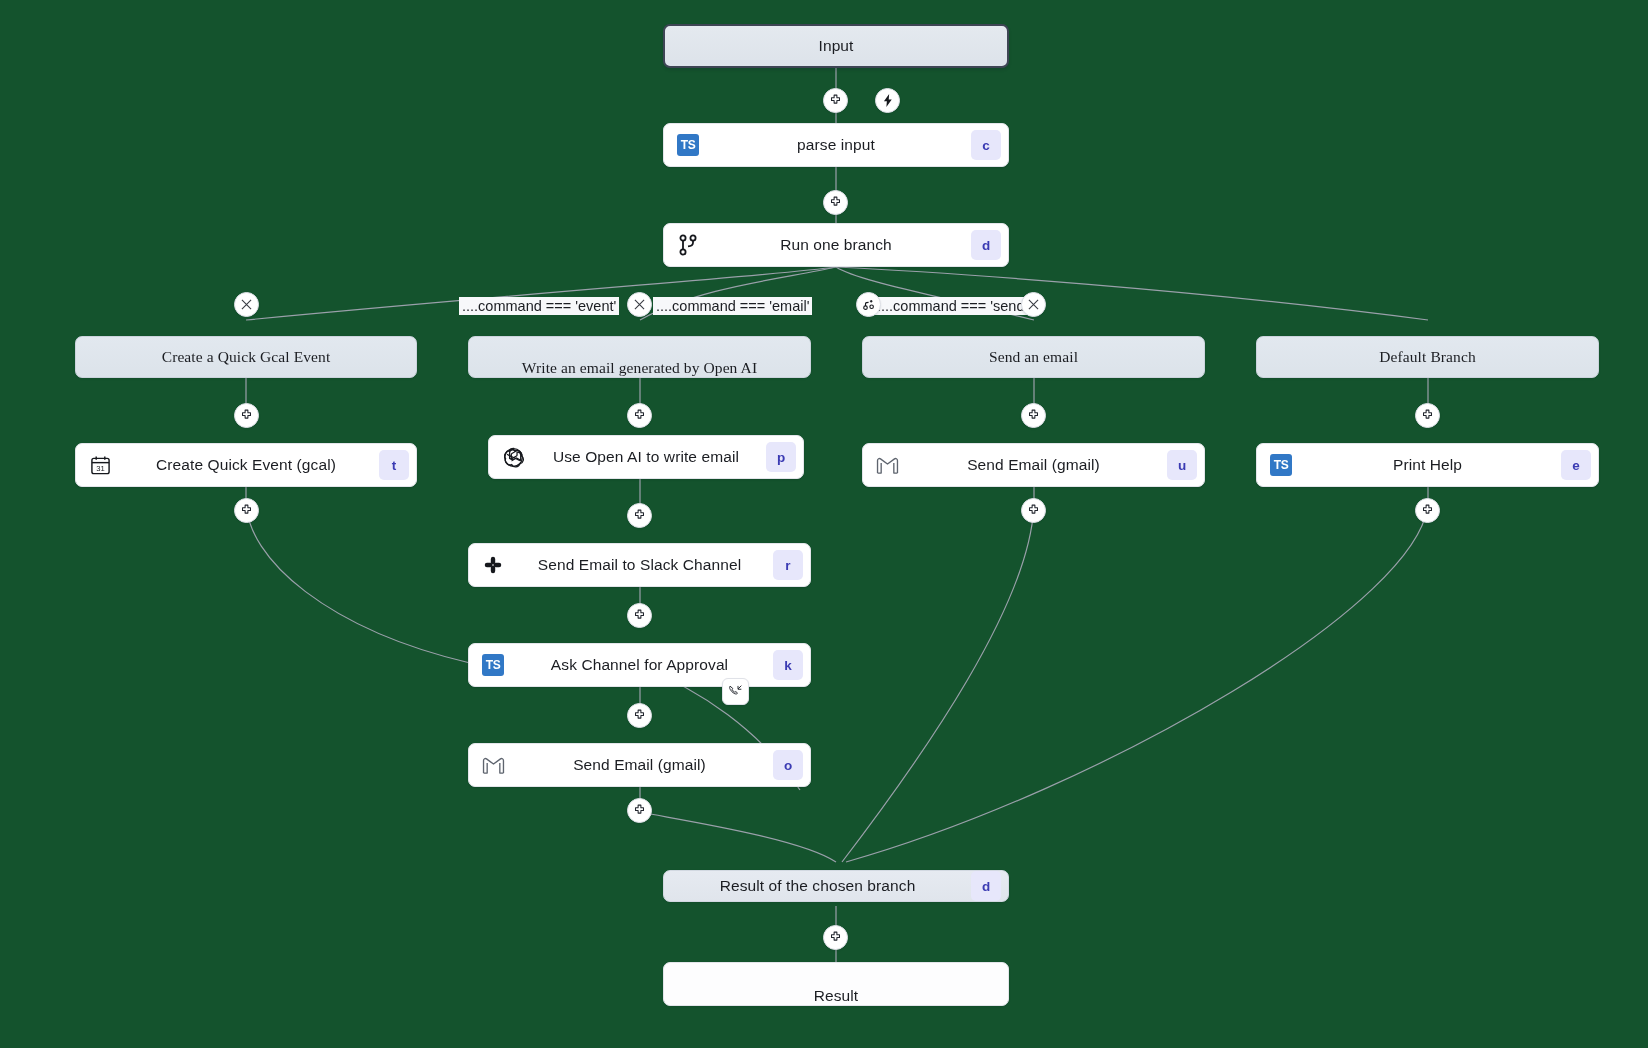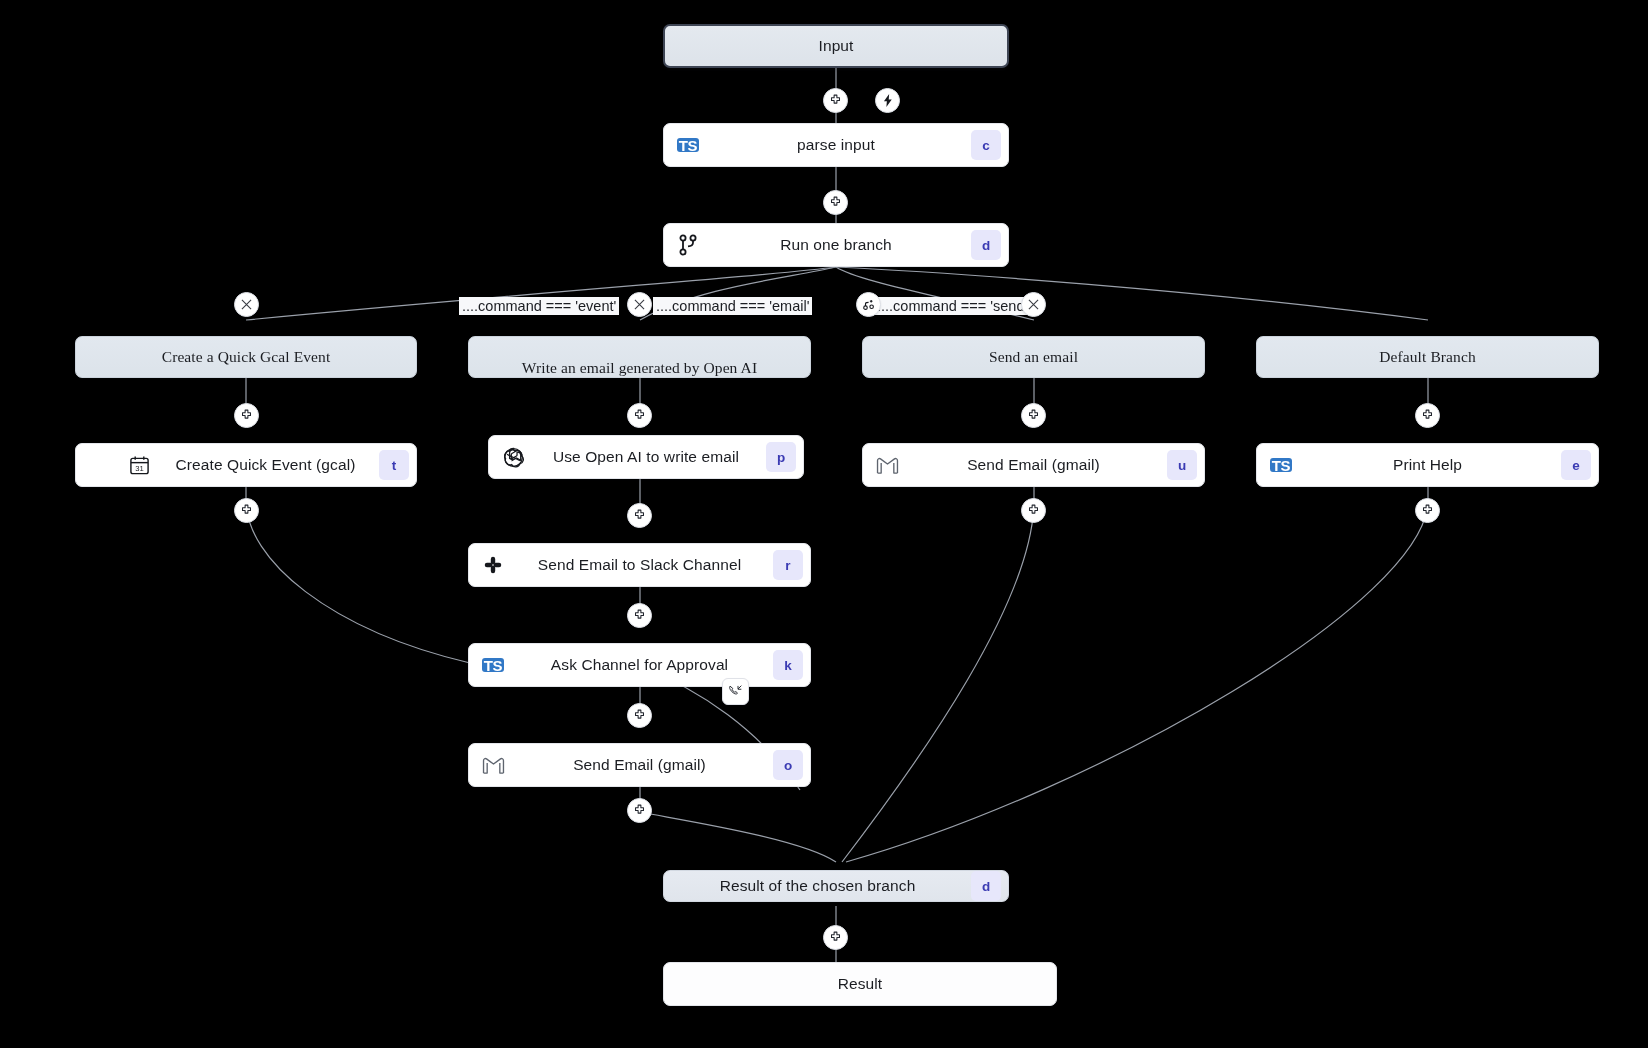--- a/index.html
+++ b/index.html
@@ -5,21 +5,21 @@
   * { box-sizing: border-box; margin: 0; padding: 0; }
   html, body {
     width: 1648px; height: 1048px;
     background: #f7f8fa;
     font-family: "Liberation Sans", sans-serif;
     overflow: hidden;
   }
   #canvas {
     position: relative;
     width: 1648px; height: 1048px;
-    background: #000000;
+    background: #14532d;
   }
   #edges {
     position: absolute; left: 0; top: 0;
     width: 1648px; height: 1048px;
     pointer-events: none;
   }
 
   
   .node {
     position: absolute;
@@ -80,25 +80,25 @@
   }
 
   
   .nicon {
     width: 26px; height: 26px;
     margin-left: 11px;
     flex: 0 0 26px;
     display: flex; align-items: center; justify-content: center;
   }
   .ts-badge {
-    width: 22px; height: 14px;
+    width: 22px; height: 22px;
     background: #3178c6;
     border-radius: 3px;
     color: #fff;
-    font-size: 15px;
+    font-size: 12px;
     font-weight: bold;
     display: flex; align-items: center; justify-content: center;
     letter-spacing: -.3px;
     font-family: "Liberation Sans", sans-serif;
   }
 
   
   .kbd {
     flex: 0 0 auto;
     min-width: 30px;
@@ -292,21 +292,21 @@
     <svg width="13" height="13" viewBox="0 0 16 16">
       <path d="M6.3 1.4h3.4v3.2h3.2v3.4h-3.2v3.2H6.3V8H3.1V4.6h3.2z" fill="#fff" stroke="#22262e" stroke-width="1.3" stroke-linejoin="round"></path>
     </svg>
   </div>
   <div class="circ" style="left:1415px; top:403px;">
     <svg width="13" height="13" viewBox="0 0 16 16">
       <path d="M6.3 1.4h3.4v3.2h3.2v3.4h-3.2v3.2H6.3V8H3.1V4.6h3.2z" fill="#fff" stroke="#22262e" stroke-width="1.3" stroke-linejoin="round"></path>
     </svg>
   </div>
 
-  <div class="node action" style="left:75px; top:443px; width:342px;padding-left:39px;">
+  <div class="node action" style="left:75px; top:443px; width:342px;">
     <span class="nicon">
       <svg width="21" height="21" viewBox="0 0 22 22">
         <rect x="2" y="3.5" width="18" height="16" rx="2" fill="none" stroke="#16181d" stroke-width="1.5"></rect>
         <path d="M2 8h18" stroke="#16181d" stroke-width="1.5"></path>
         <path d="M6.5 1.6v3.4M15.5 1.6v3.4" stroke="#16181d" stroke-width="1.5"></path>
         <text x="11" y="17" font-size="8" font-family="Liberation Sans, sans-serif" fill="#16181d" text-anchor="middle">31</text>
       </svg>
     </span>
     <span class="label">Create Quick Event (gcal)</span>
     <span class="kbd">t</span>
@@ -419,17 +419,17 @@
   <div class="node tinted" style="left:663px; top:862px; width:346px;">
     <span class="label">Result of the chosen branch</span>
     <span class="kbd">d</span>
   </div>
   <div class="circ" style="left:823px; top:925px;">
     <svg width="13" height="13" viewBox="0 0 16 16">
       <path d="M6.3 1.4h3.4v3.2h3.2v3.4h-3.2v3.2H6.3V8H3.1V4.6h3.2z" fill="#fff" stroke="#22262e" stroke-width="1.3" stroke-linejoin="round"></path>
     </svg>
   </div>
 
-  <div class="node result-plain" style="left:663px; top:962px; width:394px;">
+  <div class="node result-plain" style="left:663px; top:962px; width:346px;align-items:flex-end;">
     <span class="label">Result</span>
   </div>
 
 </div>
 
 </body></html>

